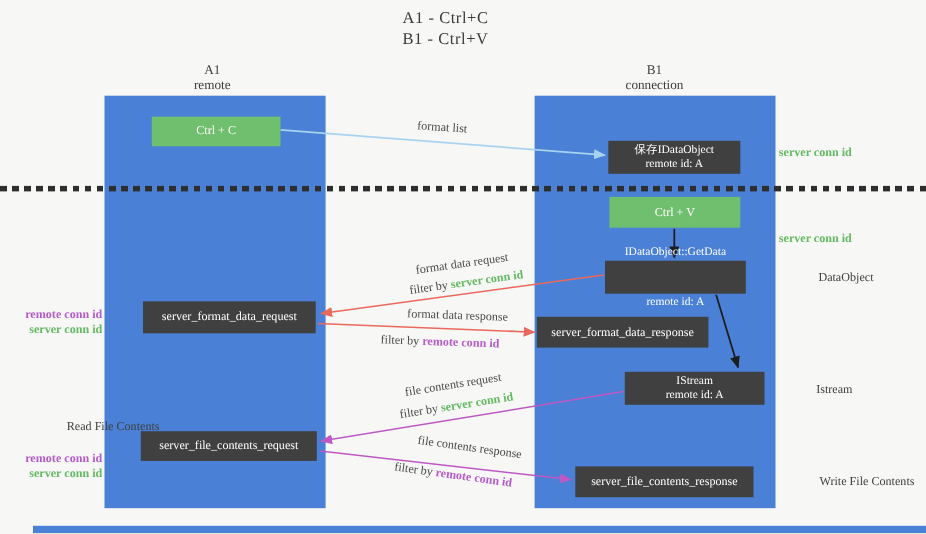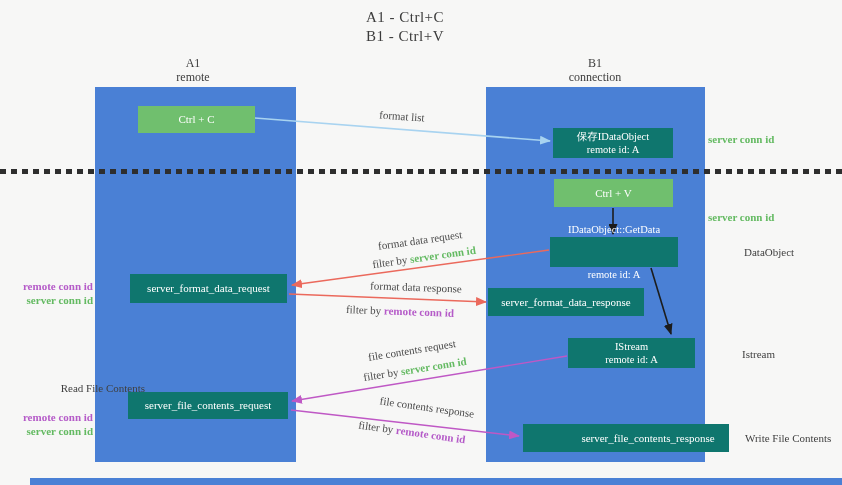--- a/index.html
+++ b/index.html
@@ -25,21 +25,21 @@
     background:repeating-linear-gradient(to right,#2e2e2e 0 6px,transparent 6px 11px);
     z-index:3;
   }
   .arrows{position:absolute;left:0;top:0;width:842px;height:485px;z-index:4;}
   .node{
     position:absolute;z-index:5;display:flex;flex-direction:column;
     align-items:center;justify-content:center;
     color:#fff;text-align:right;line-height:13px;
   }
   .node.green{background:#70bf6e;font-size:11px;}
-  .node.orange{background:#0f766e;font-size:11px;}
+  .node.orange{background:#404040;font-size:11px;}
   .node .l2{font-size:10.5px;}
   .alabel{
     position:absolute;z-index:6;white-space:nowrap;font-size:11px;color:#4a4a4a;
   }
   .green-b{color:#64ba62;font-weight:bold;}
   .purple-b{color:#b55bc8;font-weight:bold;}
   .side{position:absolute;z-index:6;font-size:11px;white-space:nowrap;}
   .side.dark{color:#3f3f3f;padding-left:32px;}
   .left-pair{text-align:right;width:90px;line-height:14px;font-weight:bold;font-size:11px;}
   .bottom-bar{position:absolute;left:30px;top:478px;width:812px;height:7px;background:#4a80d5;}
@@ -120,21 +120,21 @@
 
   <div class="node orange" style="left:568px;top:338px;width:127px;height:30px;">
     <span class="l2">IStream</span>
     <span class="l2">remote id: A</span>
   </div>
 
   <div class="node orange" style="left:128px;top:392px;width:160px;height:27px;">
     <span>server_file_contents_request</span>
   </div>
 
-  <div class="node orange" style="left:523px;top:424px;width:162px;height:28px;padding-left:44px;">
+  <div class="node orange" style="left:523px;top:424px;width:162px;height:28px;">
     <span>server_file_contents_response</span>
   </div>
 
   <div class="alabel" style="left:402px;top:116px;transform:translate(-50%,-50%) rotate(4deg);">
     <span>format list</span>
   </div>
 
   <div class="alabel" style="left:420px;top:240px;transform:translate(-50%,-50%) rotate(-8deg);">
     <span>format data request</span>
   </div>

